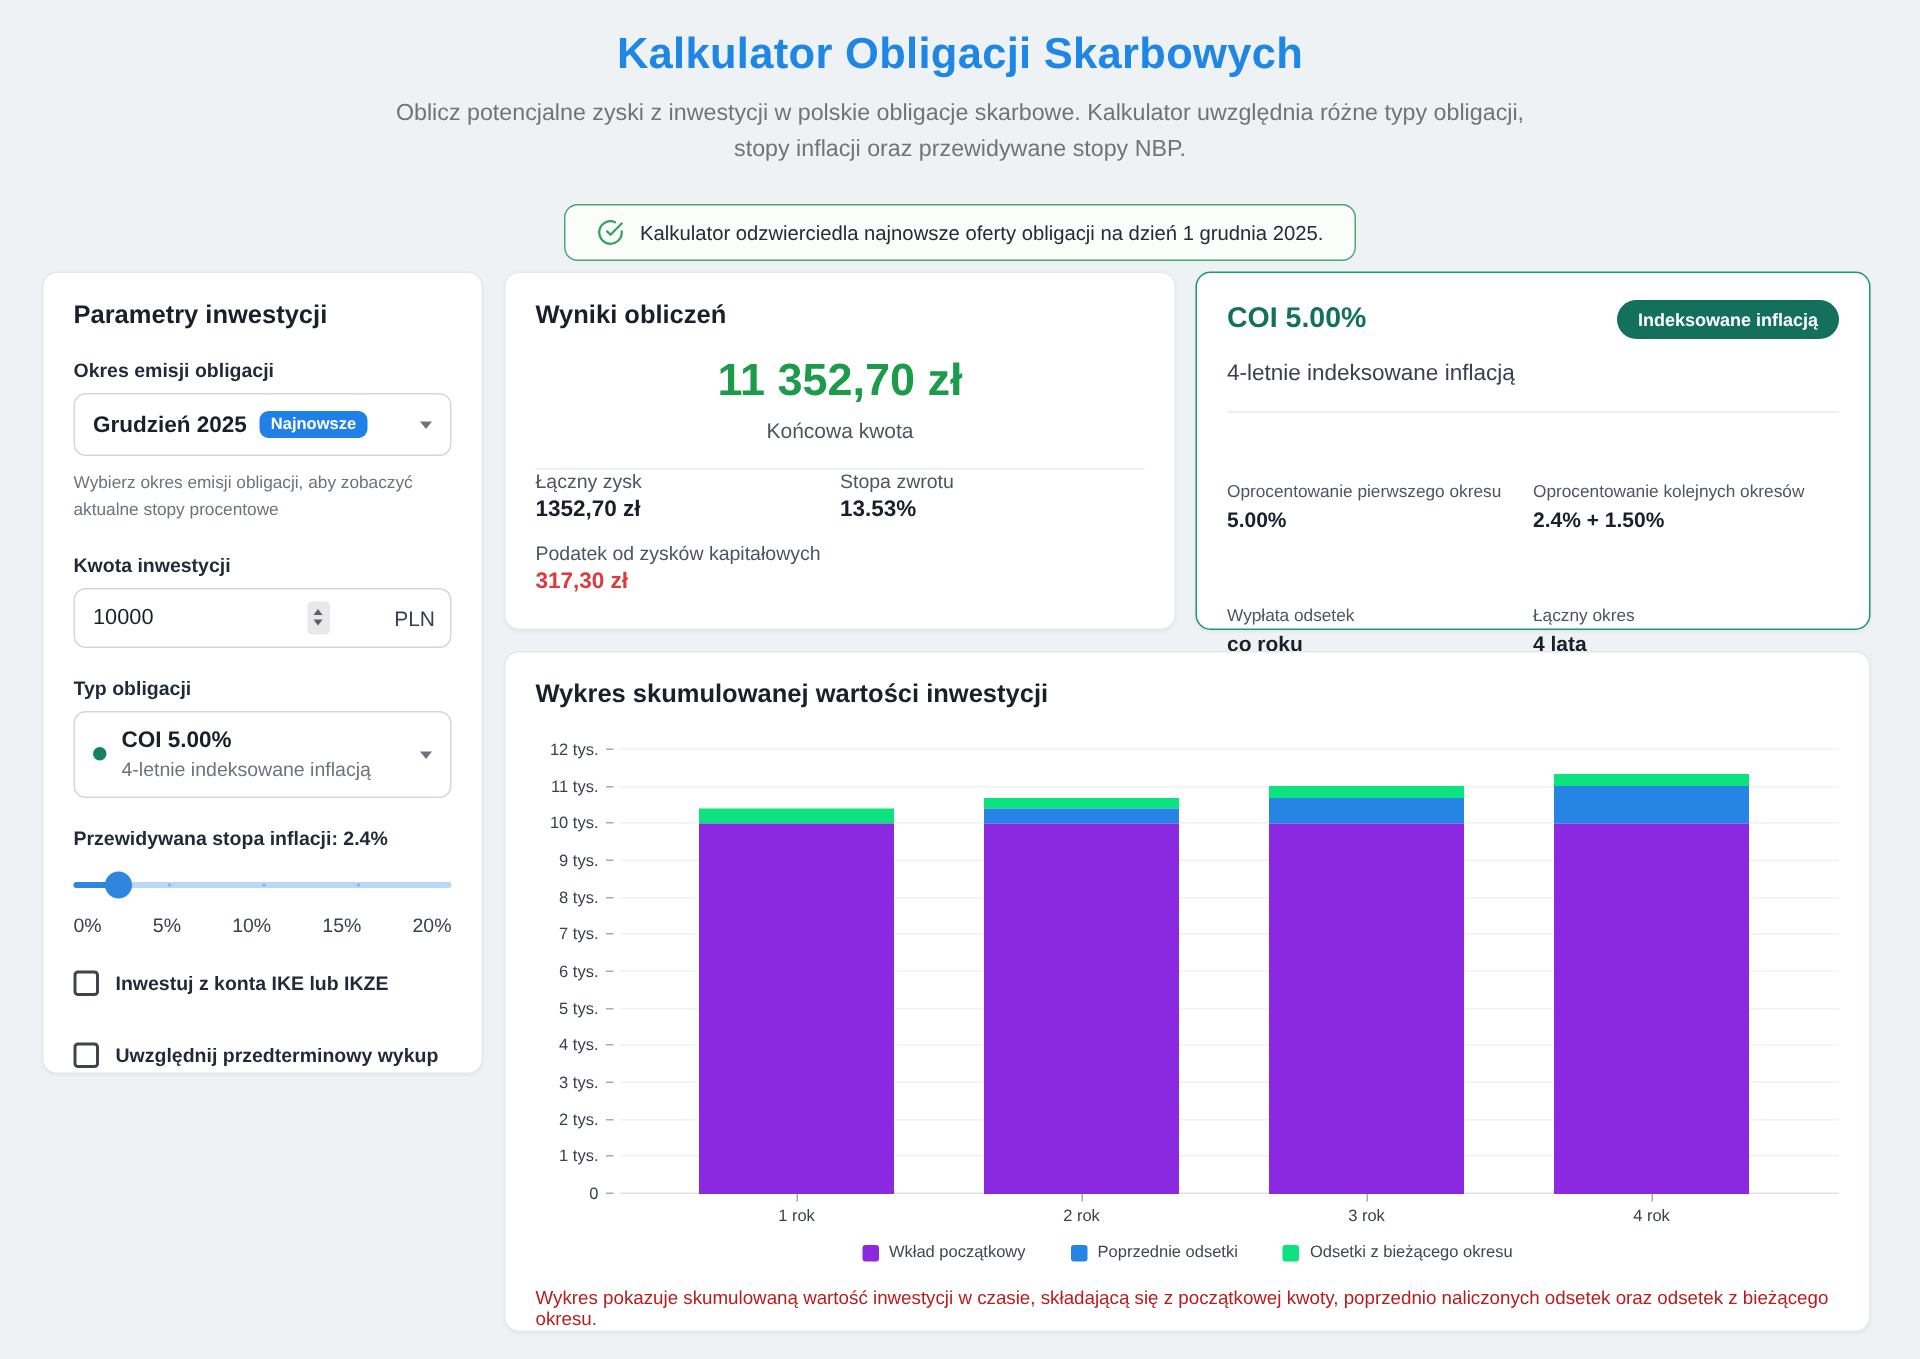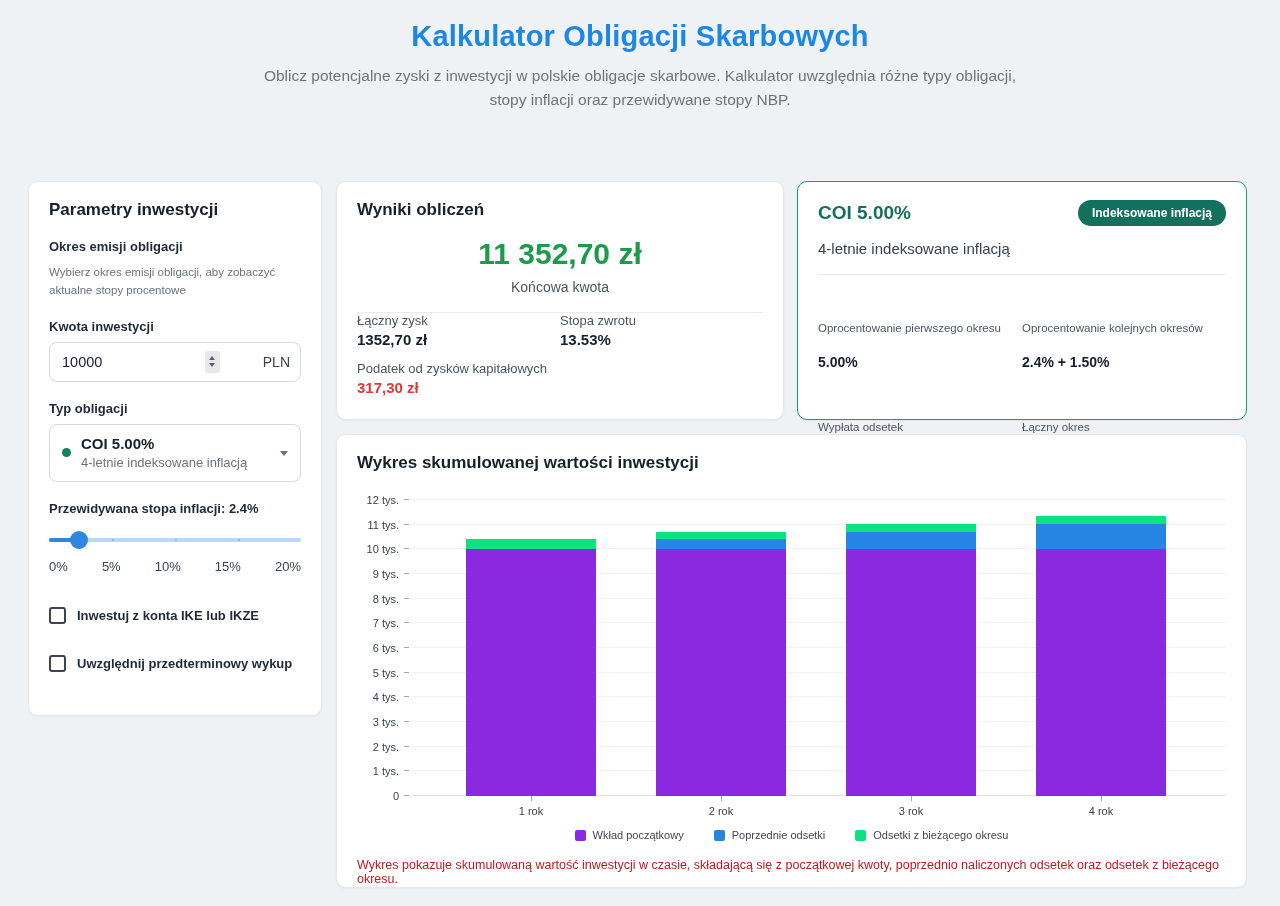--- a/index.html
+++ b/index.html
@@ -41,21 +41,21 @@
   .sp-dn { width:0; height:0; border-left:3.5px solid transparent; border-right:3.5px solid transparent; border-top:4px solid #5a5f66; }
   .currency { font-size:14px; color:#394150;margin-left:38px; }
   .dot { width:9px; height:9px; border-radius:50%; background:#12825f; flex:none; margin-right:10px; }
   .sel-2l .sel-sub { font-size:13px; color:#6b7280; font-weight:400; margin-top:2px; }
   .slider-wrap { position:relative; height:20px; margin-top:14px; }
   .track { position:absolute; top:8px; left:0; right:0; height:4px; border-radius:4px; background:#b9d7f7; }
   .track-fill { position:absolute; top:8px; left:0; width:12%; height:4px; border-radius:4px; background:#2e86de; }
   .tick-dot { position:absolute; top:9.5px; width:2px; height:2px; border-radius:50%; background:#84aede; }
   .thumb { position:absolute; top:1px; left:12%; width:18px; height:18px; margin-left:-9px; border-radius:50%; background:#2e86de; cursor:pointer; }
   .scale { display:flex; justify-content:space-between; margin-top:9px; font-size:13px; color:#38414e; }
-  .check-row { display:flex; align-items:center; gap:11px; margin-top:33px; cursor:pointer; }
+  .check-row { display:flex; align-items:center; gap:11px; margin-top:23px; cursor:pointer; }
   .check-row + .check-row { margin-top:31px; }
   .checkbox { width:17px; height:17px; border:2px solid #3f444c; border-radius:3px; background:#fff; flex:none; }
   .check-label { font-size:13px; font-weight:600; color:#1f2937; }
 
   
   .results-card { width:448px; flex:none; height:239px; padding:18px 20px; }
   .final-amount { margin-top:17px; text-align:center; font-size:30px; font-weight:700; color:#1c9b4b; }
   .final-label { margin-top:8px; text-align:center; font-size:14px; color:#4b5563; }
   .divider { border:none; border-top:1px solid #e7eaee; margin:17px 0 0; }
   .stats { display:grid; grid-template-columns:1fr 1fr; margin-top:0; }
@@ -65,21 +65,21 @@
   .tax-value { font-size:15px; font-weight:700; color:#df3a3a; margin-top:3px; }
 
   
   .bond-card { flex:1; height:239px; padding:18px 20px; border:1.5px solid #1b9a6c; }
   .bond-head { display:flex; align-items:center; justify-content:space-between; }
   .bond-title { font-size:19px; font-weight:700; color:#13705d; }
   .badge-teal { background:#13705d; color:#fff; font-size:12px; font-weight:700; padding:6px 14px; border-radius:999px; }
   .bond-sub { margin-top:14px; font-size:15px; color:#374151; }
   .bond-grid { display:grid; grid-template-columns:1fr 1fr; row-gap:19px; margin-top:15px; }
   .bd-label { font-size:11.5px; color:#4b5563;margin-top:32px; }
-  .bd-value { font-size:14px; font-weight:700; color:#17202b; margin-top:20px; }
+  .bd-value { font-size:14px; font-weight:700; color:#17202b; margin-top:4px; }
 
   
   .chart-card { height:454px; padding:18px 20px; }
   .plot { position:relative; margin-left:56px; margin-top:27px; height:296px; }
   .gridline { position:absolute; left:0; right:0; height:1px; background:#f1f2f4; }
   .gridline.zero { background:#dee2e7; }
   .ytick { position:absolute; left:-9px; width:5px; height:1px; background:#a4abb5; }
   .ylabel { position:absolute; left:-56px; width:42px; text-align:right; font-size:11px; color:#374151; line-height:12px; }
   .bars { position:absolute; left:0; right:0; top:0; bottom:0; display:flex; align-items:flex-end; padding-left:53px; gap:60px; }
   .bar-stack { width:130px; display:flex; flex-direction:column; justify-content:flex-end; }
@@ -95,28 +95,44 @@
   .chart-footer { margin-top:17px; font-size:12.5px; color:#b91c1c; }
 </style>
 </head>
 <body>
 
 <div class="page">
 
   <div class="header">
     <div class="title">Kalkulator Obligacji Skarbowych</div>
     <div class="subtitle">Oblicz potencjalne zyski z inwestycji w polskie obligacje skarbowe. Kalkulator uwzględnia różne typy obligacji, stopy inflacji oraz przewidywane stopy NBP.</div>
+    <div class="banner-wrap">
+      <div class="banner">
+        <span>
+          <svg width="18" height="18" viewBox="0 0 24 24" fill="none" stroke="#35a05f" stroke-width="2" stroke-linecap="round" stroke-linejoin="round">
+            <path d="M22 11.08V12a10 10 0 1 1-5.93-9.14"></path>
+            <polyline points="22 4 12 14.01 9 11.01"></polyline>
+          </svg>
+        </span>
+        <span class="banner-text">Kalkulator odzwierciedla najnowsze oferty obligacji na dzień 1 grudnia 2025.</span>
+      </div>
+    </div>
   </div>
 
   <div class="layout">
 
     <div class="card left-col params-card">
       <div class="card-h">Parametry inwestycji</div>
 
       <div class="f-label">Okres emisji obligacji</div>
+      <div class="selectbox h42">
+        <span class="sel-main">Grudzień 2025</span>
+        <span class="badge-blue">Najnowsze</span>
+        <span class="caret"></span>
+      </div>
       <div class="helper">Wybierz okres emisji obligacji, aby zobaczyć aktualne stopy procentowe</div>
 
       <div class="f-label">Kwota inwestycji</div>
       <div class="amount-box">
         <input class="amount-input" type="text" value="10000" style="">
         <span class="spinner">
           <span class="sp-up"></span>
           <span class="sp-dn"></span>
         </span>
         <span class="currency">PLN</span>

